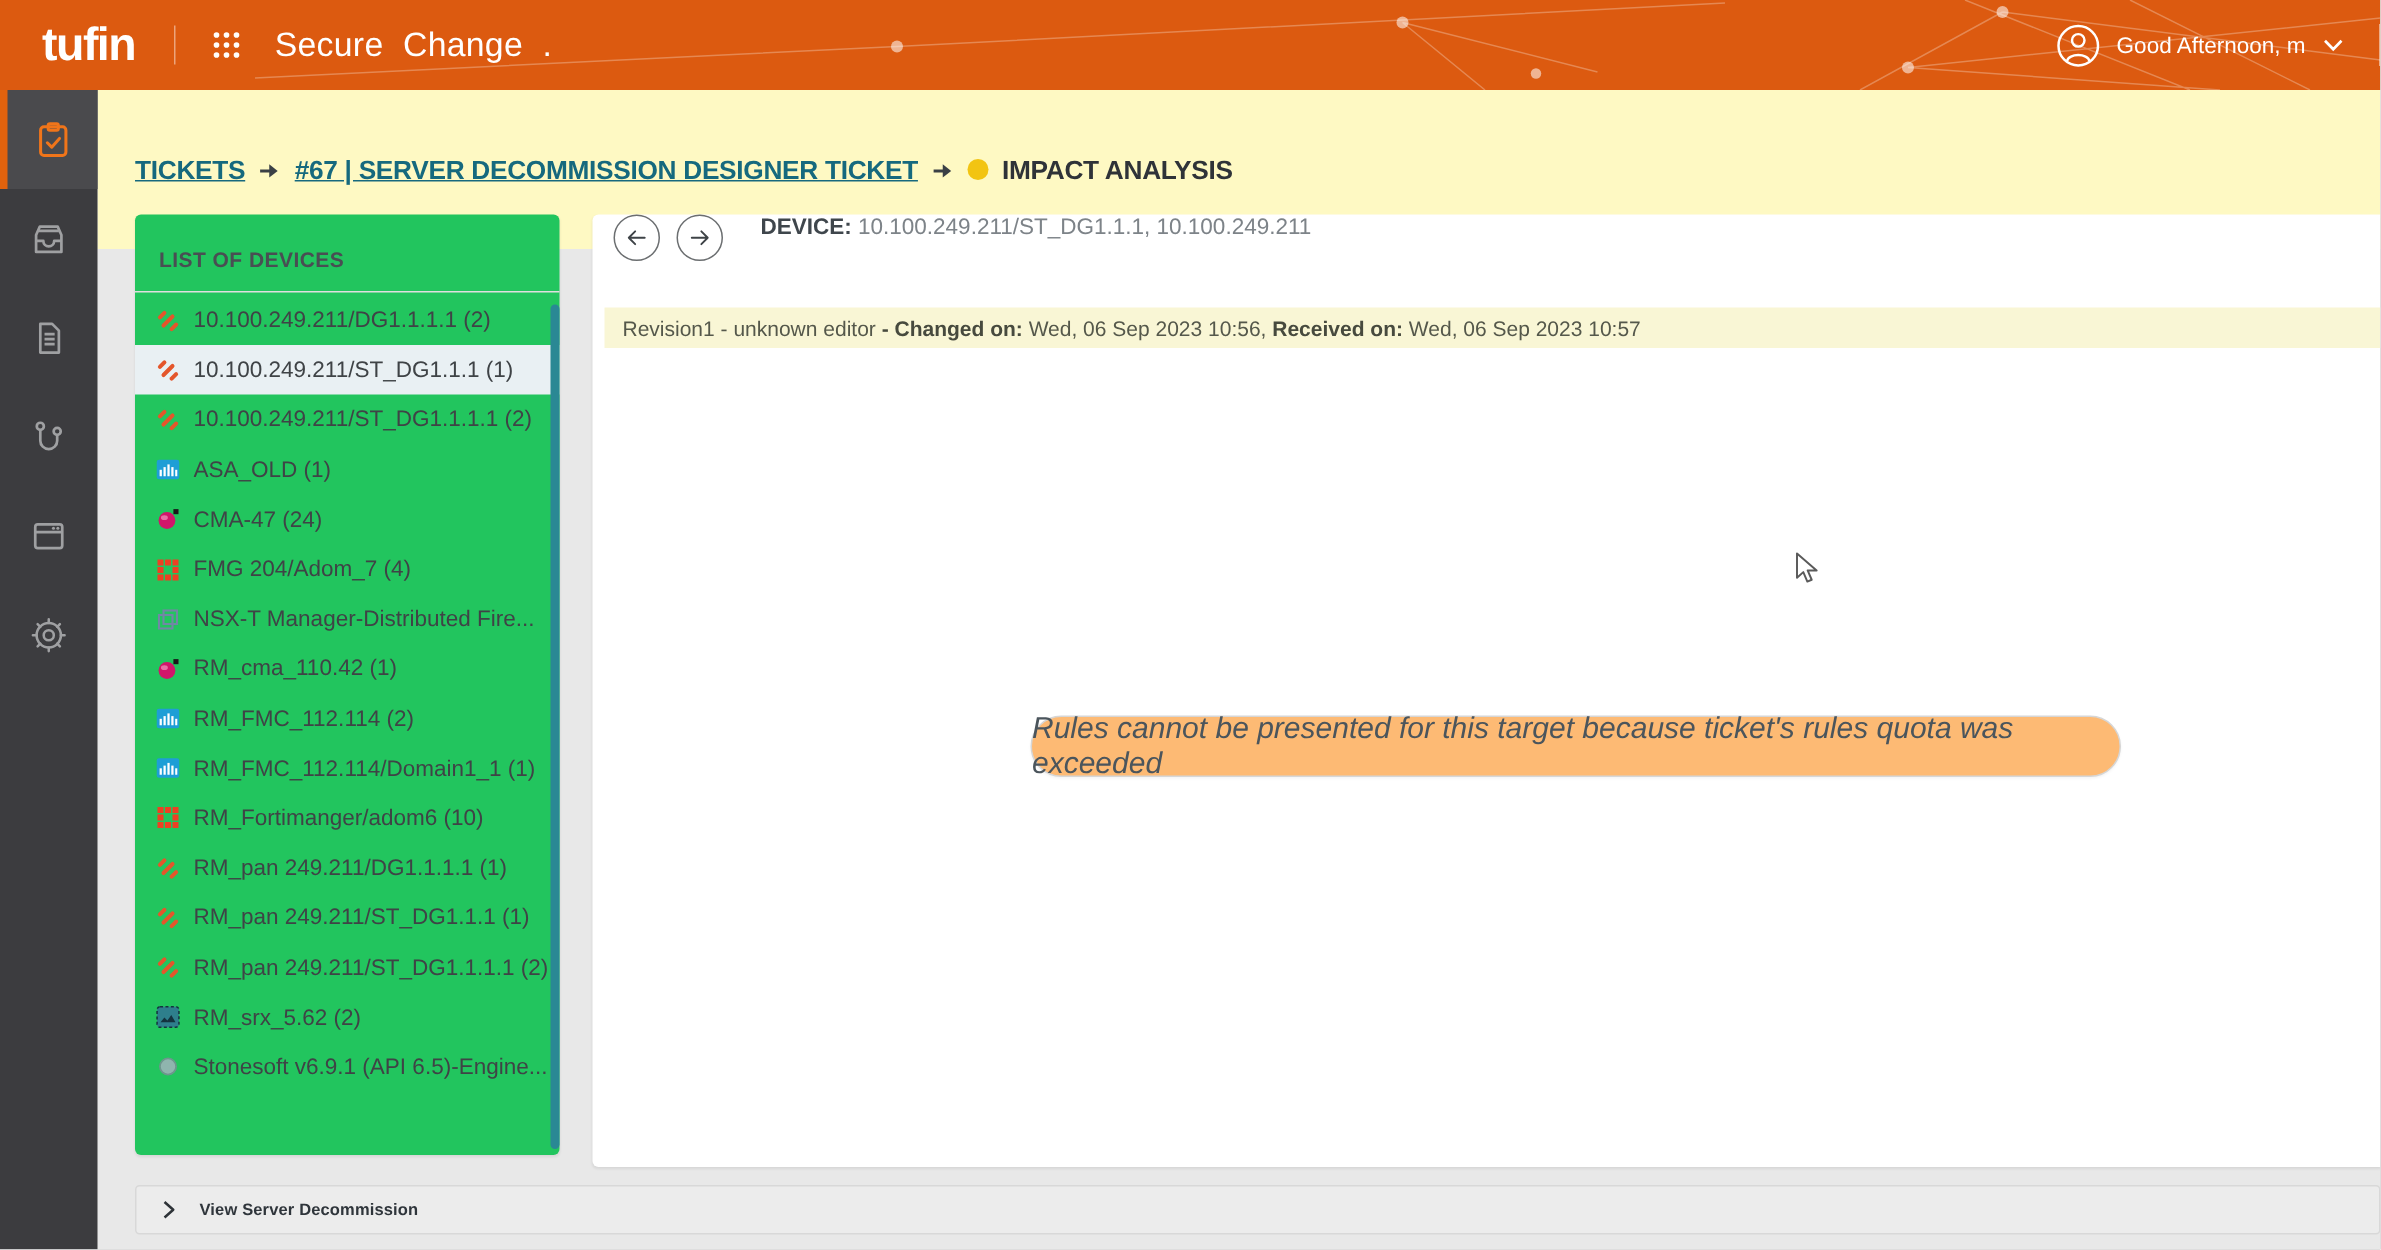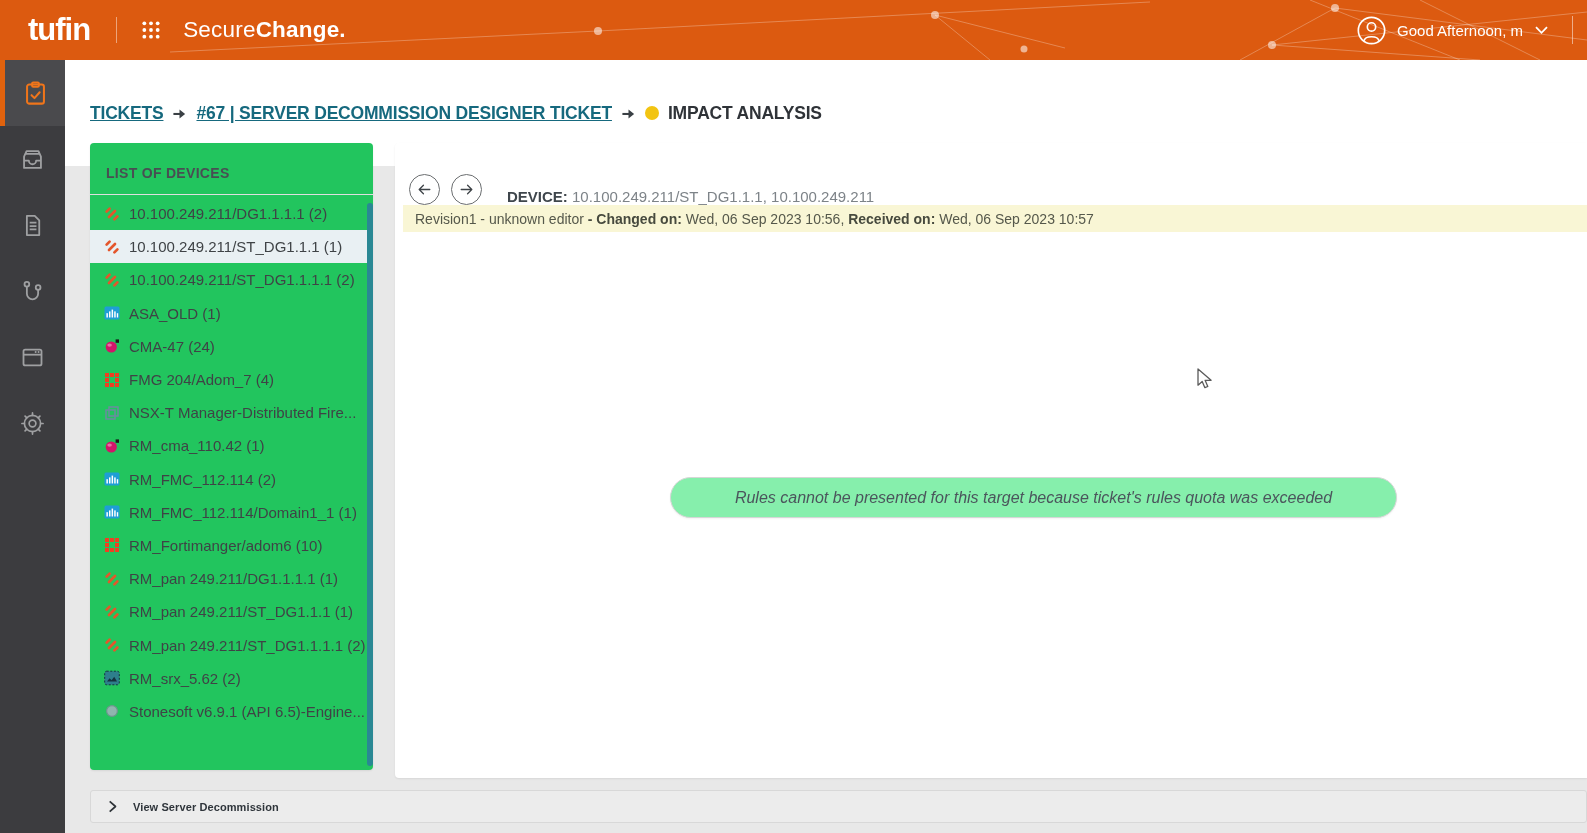--- a/index.html
+++ b/index.html
@@ -7,64 +7,64 @@
   body { font-family:"Liberation Sans", sans-serif; }
   .app { position:relative; width:1587px; height:833px; background:#E8E8E8; overflow:hidden; }
 
   
   .topbar { position:absolute; left:0; top:0; width:1587px; height:60px; background:#DC5A10; z-index:30; display:flex; align-items:center; }
   .topbar .net { position:absolute; inset:0; pointer-events:none; }
   .logo { font-size:31px; font-weight:bold; color:#fff; letter-spacing:-1px; margin-left:28px; position:relative; }
   .hdr-divider { width:1px; height:26px; background:rgba(255,255,255,0.45); margin:0 24px 0 26px; position:relative; }
   .grid-icon { width:20px; height:20px; position:relative; }
   .appname { margin-left:22px; font-size:22.5px; color:#fff; position:relative; letter-spacing:0.2px; }
-  .appname .bold { font-weight:bold; }
-  .topbar-right { margin-left:auto; display:flex; align-items:center; gap:10px; position:relative; padding-right:14px; }
+  .appname .bold { font-weight:normal;margin-left:13px; }
+  .topbar-right { margin-left:auto; display:flex; align-items:center; gap:10px; position:relative; }
   .avatar { width:31px; height:31px; }
   .greeting { color:#fff; font-size:15px; }
   .chev-down { width:13px; height:9px; margin-left:2px; }
   .right-divider { width:1px; height:28px; background:rgba(255,255,255,0.5); margin-left:14px; }
 
   
   .sidebar { position:absolute; left:0; top:60px; width:65px; height:773px; background:#3C3C3F; z-index:20; }
   .snav { display:flex; flex-direction:column; }
   .sitem { height:66px; display:flex; align-items:center; justify-content:center; cursor:pointer; color:#9FA0A2; }
   .sitem svg { width:27px; height:27px; }
   .sitem.active { background:#4A4A4D; border-left:5px solid #E0620D; color:#F0751A; }
 
   
-  .crumbbar { position:absolute; left:65px; top:60px; width:1522px; height:106px; background:#ffffff; display:flex; align-items:center; padding-left:25px; z-index:5; }
+  .crumbbar { position:absolute; left:65px; top:60px; width:1522px; height:106px; background:#fef9c3; display:flex; align-items:center; padding-left:25px; z-index:5; }
   .crumb { font-size:17.5px; font-weight:bold; letter-spacing:-0.2px; }
   .crumb a { color:#16697E; text-decoration:underline; cursor:pointer; }
   .crumb-sep { width:15px; height:15px; margin:0 9px; }
   .crumb-dot { width:14px; height:14px; border-radius:50%; background:#F2C412; margin-right:9px; display:inline-block; }
   .crumb-current { color:#2F3338; font-size:17.5px; font-weight:bold; letter-spacing:-0.2px; }
 
   
   .devpanel { position:absolute; left:90px; top:143px; width:283px; height:627px; background:#22c55e; border-radius:4px; box-shadow:0 1px 2px rgba(0,0,0,0.08); z-index:6; }
   .devtitle { font-size:14px; font-weight:bold; color:#494E53; letter-spacing:0.3px; padding:22px 16px 13px 16px; border-bottom:1px solid #DFDFDF; }
   .devscroll { position:absolute; right:0; top:60px; bottom:4px; width:6px; background:#2A8894; border-radius:3px; }
   .devlist { list-style:none; padding-top:2px; }
   .dev { height:33.2px; display:flex; align-items:center; gap:9px; padding-left:14px; cursor:pointer;text-align:right; }
   .dev.sel { background:#E9F0F3; }
   .dicon { width:16px; height:16px; flex:0 0 16px; }
   .dlabel { font-size:15px; color:#3F4346; white-space:nowrap; overflow:hidden; }
 
   
   .mainpanel { position:absolute; left:395px; top:143px; width:1192px; height:635px; background:#fff; border-radius:4px 0 0 4px; box-shadow:0 1px 2px rgba(0,0,0,0.08); z-index:6; }
-  .devnav { height:62px; display:flex; align-items:flex-end; padding-left:14px; }
+  .devnav { height:62px; display:flex; align-items:flex-start; padding-left:14px; }
   .navbtn { width:31px; height:31px; border-radius:50%; border:1.4px solid #6B6E70; background:#fff; display:flex; align-items:center; justify-content:center; cursor:pointer; margin-right:11px; }
   .navbtn svg { width:17px; height:17px; }
   .devline { margin-left:14px; font-size:15px; }
   .devlabel { font-weight:bold; color:#3F464C; }
   .devvalue { color:#7D8388; }
   .revision { margin-left:8px; height:27px; background:#F9F6D5; display:flex; align-items:center; padding-left:12px; font-size:14px; color:#54543F; }
   .revision span { white-space:pre; color:#55584B; }
   .revision .b { font-weight:bold; color:#474A3E; }
-  .msg-pill { position:absolute; left:275px; top:334px; width:727px; height:41px; border:1px solid #D6D6D6; border-radius:22px; background:#86efac; box-shadow:0 1px 2px rgba(0,0,0,0.05); display:flex; align-items:center; justify-content:center; font-style:italic; font-size:16px; color:#4B555C; }
+  .msg-pill { position:absolute; left:292px; top:334px; width:727px; height:41px; border:1px solid #D6D6D6; border-radius:22px; background:#fdba74; box-shadow:0 1px 2px rgba(0,0,0,0.05); display:flex; align-items:center; justify-content:center; font-style:italic; font-size:20px; color:#4B555C; }
 
   
   .footerbar { position:absolute; left:90px; top:790px; width:1497px; height:33px; background:#ECECEC; border:1px solid #D8D8D8; border-radius:3px; display:flex; align-items:center; z-index:6; cursor:pointer; }
   .footerbar .chev { width:15px; height:15px; margin:0 13px 0 14px; }
   .footerlabel { font-size:11px; font-weight:bold; color:#2F353B; letter-spacing:0.1px; }
 
   .cursor { position:absolute; left:1192px; top:366px; z-index:50; pointer-events:none; }
 </style>
 </head>
 <body>

